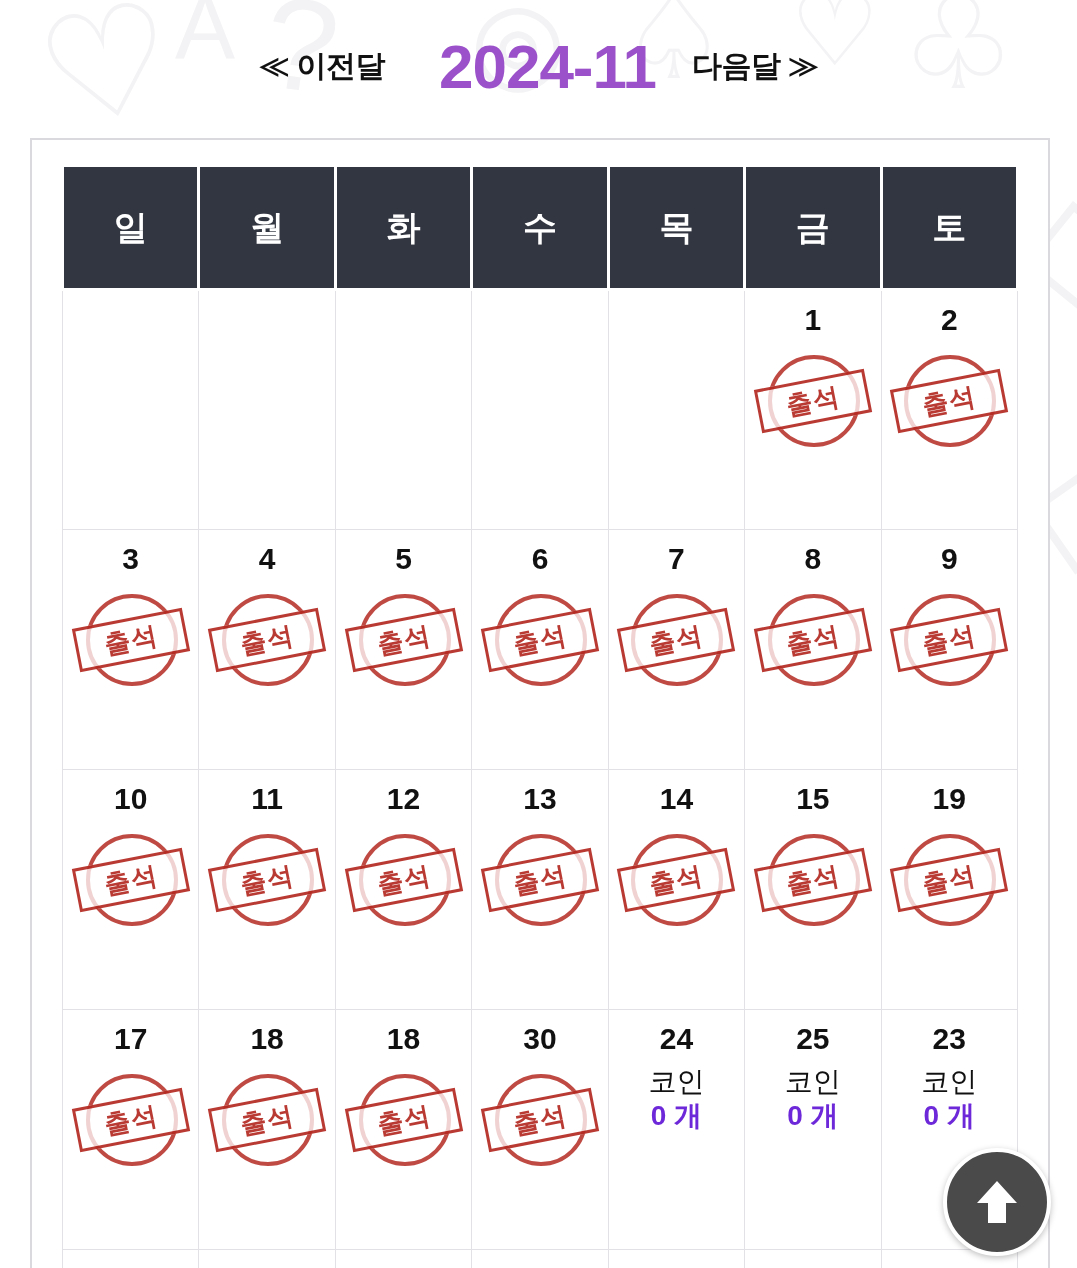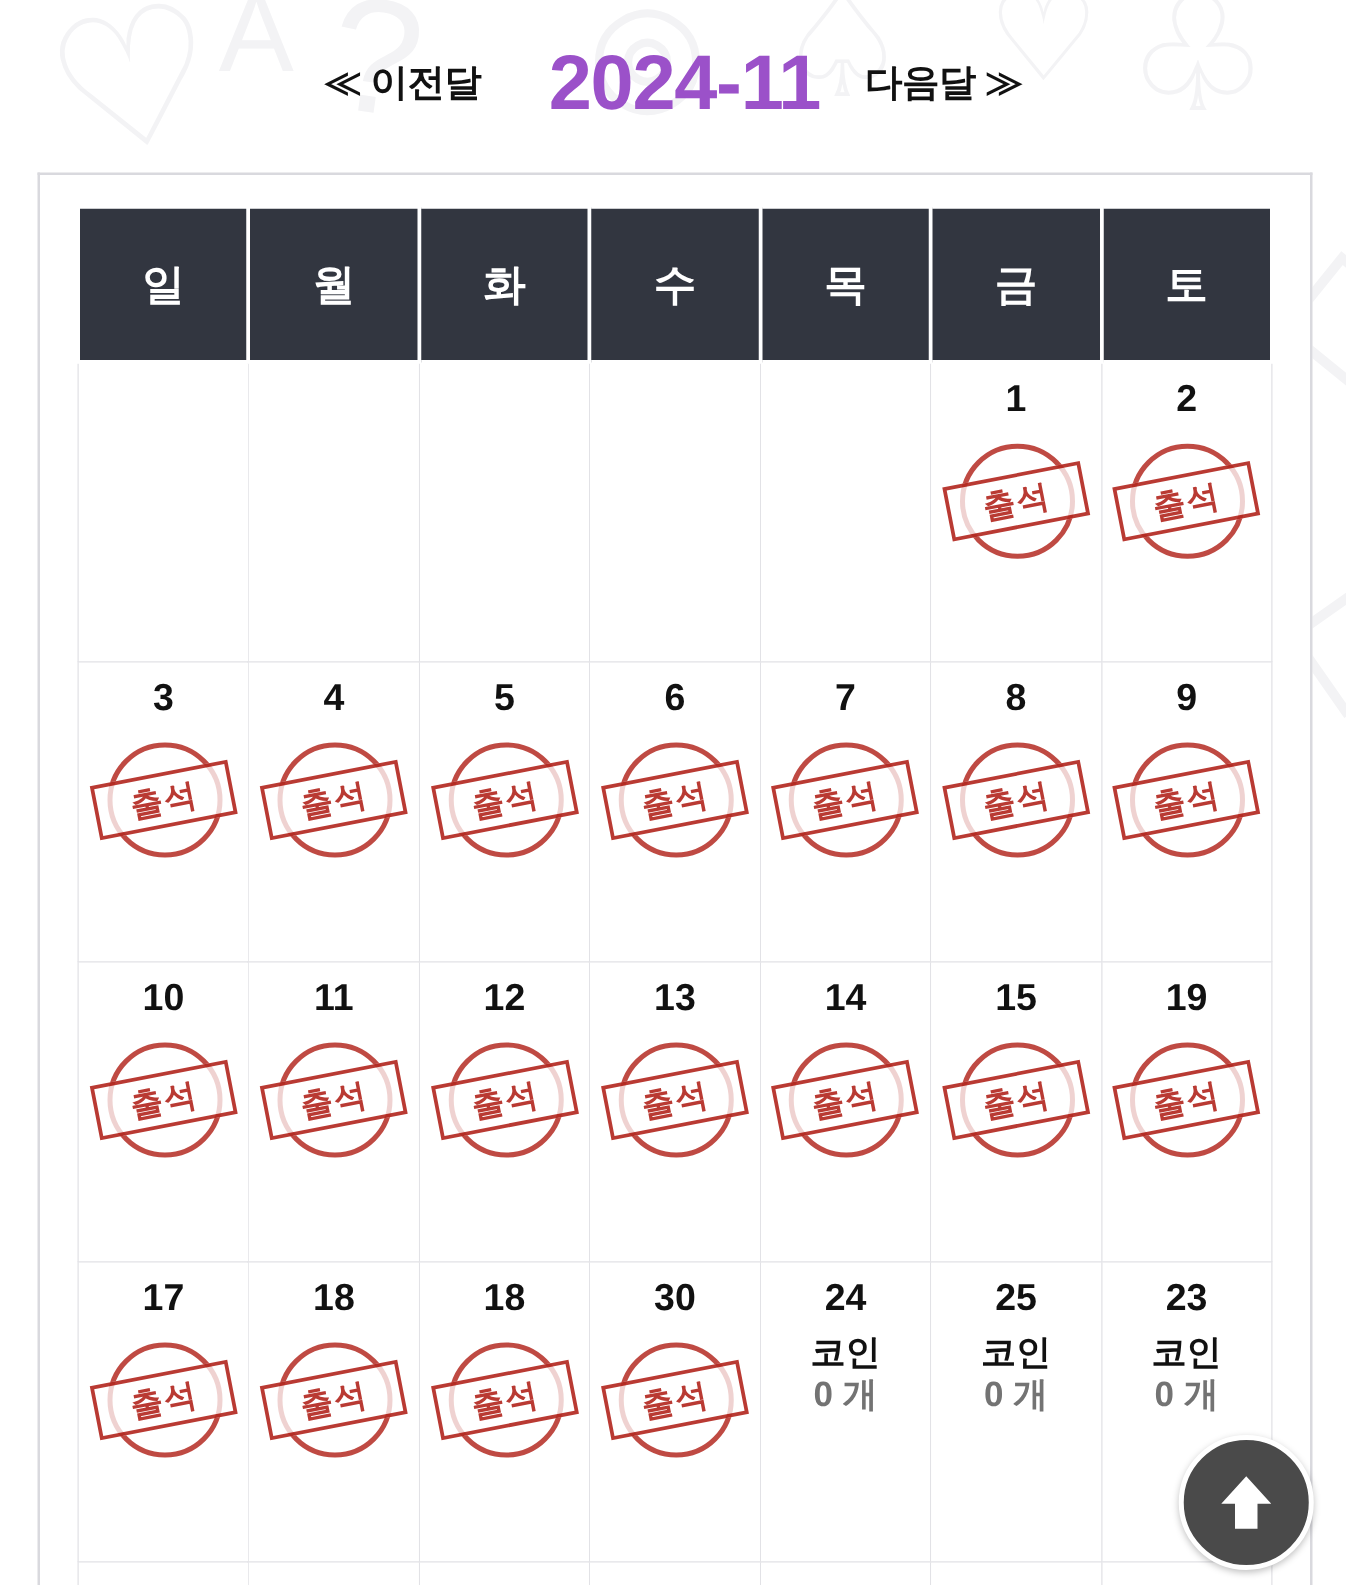--- a/index.html
+++ b/index.html
@@ -149,28 +149,28 @@
   }
 
   
   .coin {
     margin-top: 12px;
     text-align: center;
     line-height: 1.15;
   }
   .coin .lbl {
     font-size: 28px;
-    font-weight: 700;
+    font-weight: 400;
     color: #111111;
     display: block;
   }
   .coin .amt {
     font-size: 28px;
     font-weight: 800;
-    color: #737373;
+    color: #6d28d9;
     display: block;
     margin-top: 2px;
   }
 
   
   .scrolltop {
     position: absolute;
     right: 26px;
     bottom: 12px;
     width: 108px;

